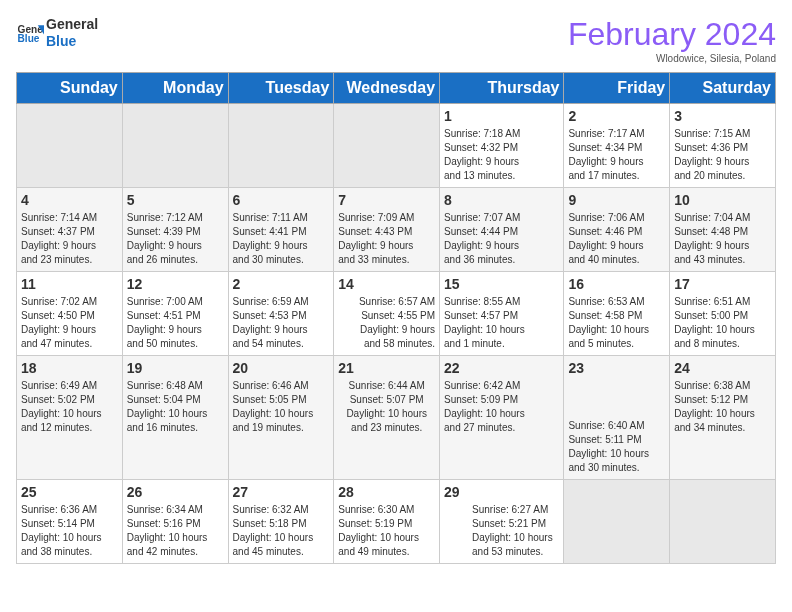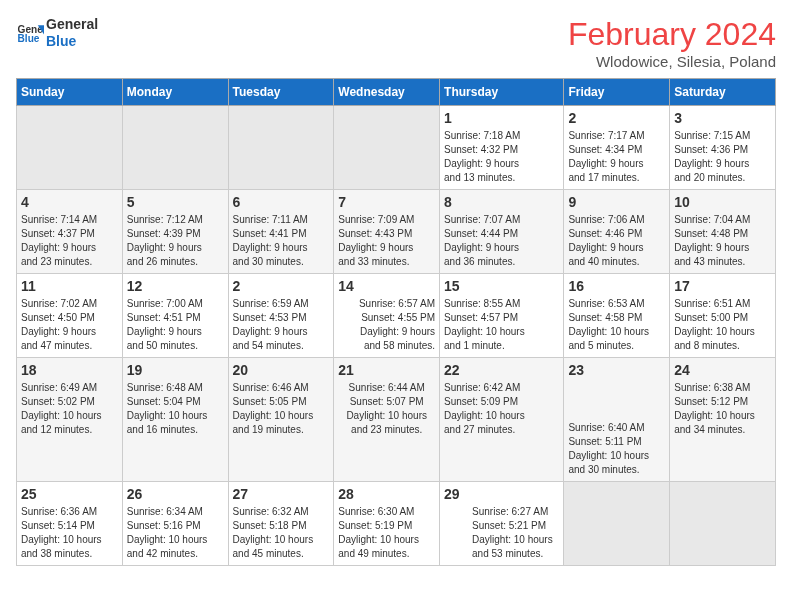--- a/index.html
+++ b/index.html
@@ -24,40 +24,40 @@
     .logo-icon {
       width: 28px;
       height: 28px;
     }
     .title-block {
       text-align: right;
     }
     .main-title {
       font-size: 32px;
       font-weight: normal;
-      color: #ef4444;
+      color: #8b5cf6;
     }
     .subtitle {
-      font-size: 15px;
+      font-size: 10px;
       color: #555;
     }
     table {
       width: 100%;
       border-collapse: collapse;
       font-size: 11px;
     }
     thead tr {
       background: #1a6fc4;
       color: #fff;
     }
     thead th {
       padding: 6px 4px;
-      text-align: left;
+      text-align: right;
       font-weight: bold;
-      font-size: 12px;
+      font-size: 16px;
       border: 1px solid #aaa;
     }
     tbody td {
       vertical-align: top;
       border: 1px solid #ccc;
       padding: 4px;
       min-width: 100px;
       min-height: 80px;
     }
     tbody tr:nth-child(odd) td {

